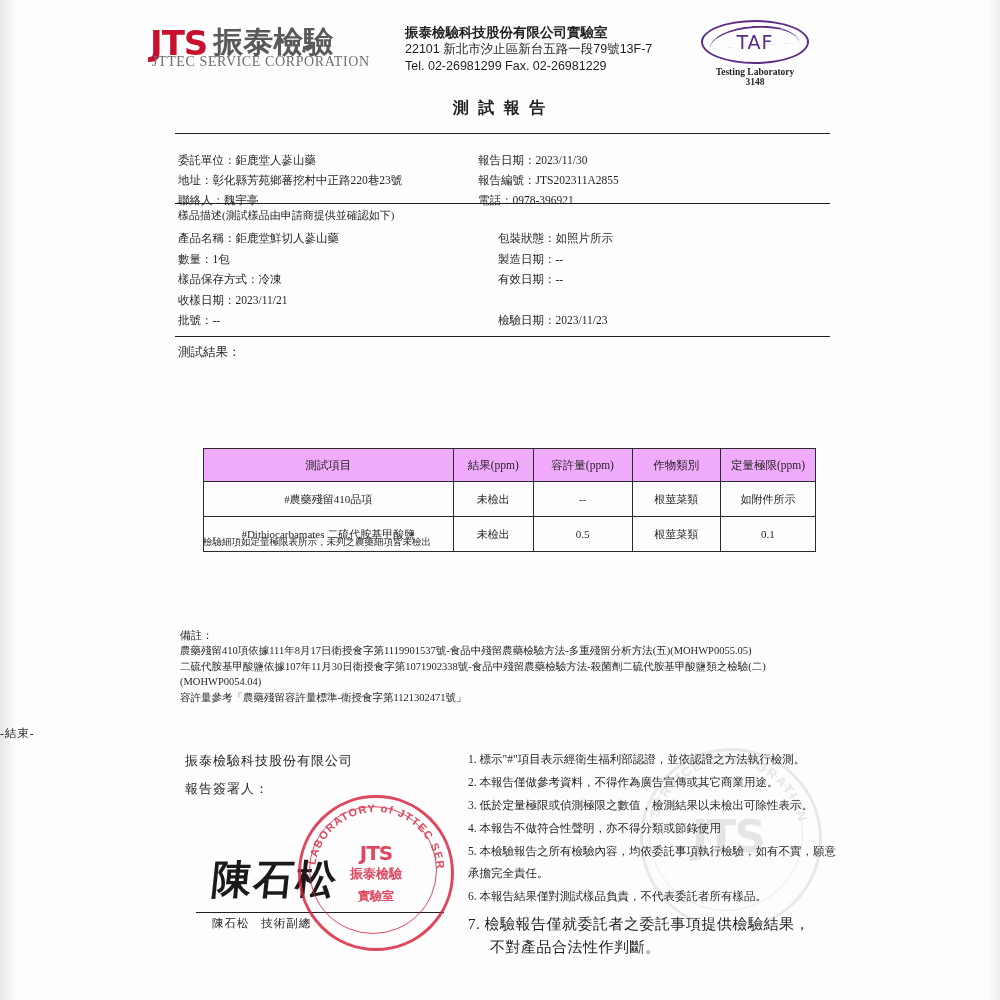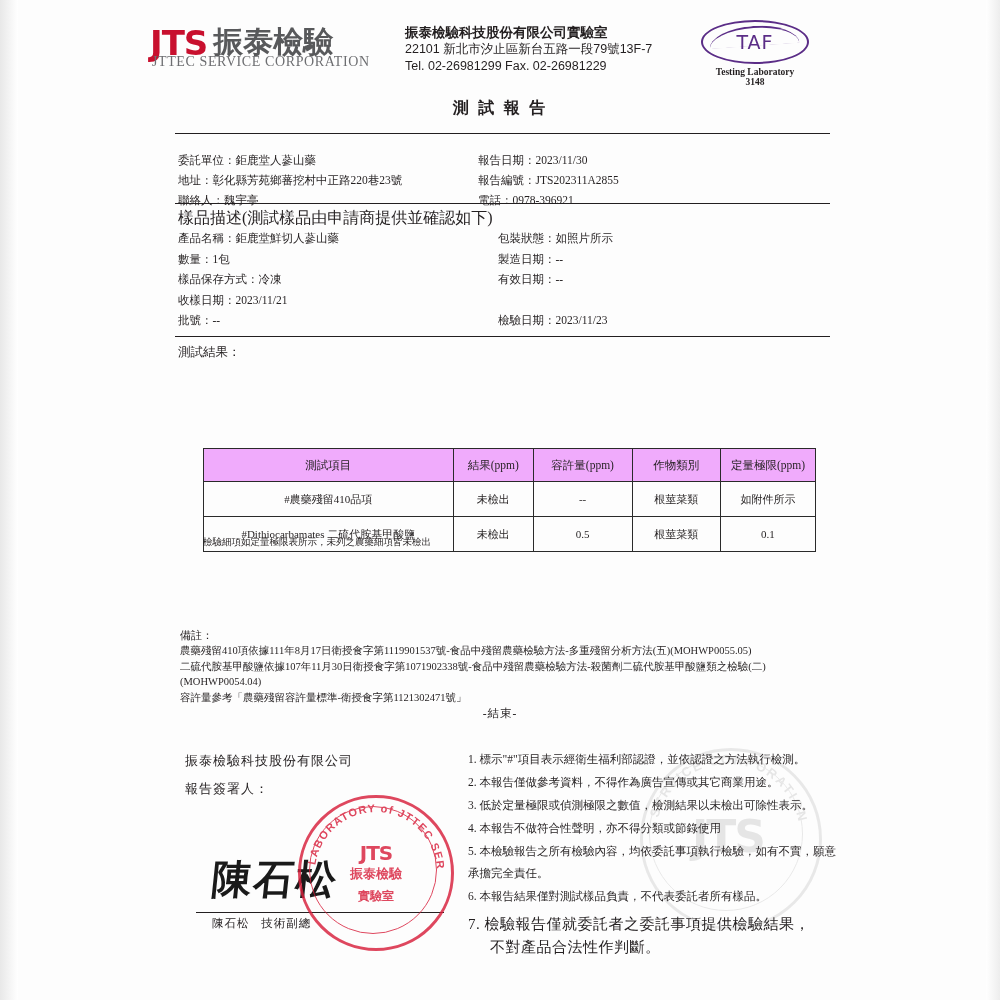--- a/index.html
+++ b/index.html
@@ -153,21 +153,21 @@
     line-height: 20px;
     margin-top: 12px;
   }
   .info .row { display: flex; }
   .info .col-l { width: 300px; }
   .info .col-r { width: 340px; }
 
   .sec-label {
     position: absolute;
     left: 178px;
-    font-size: 16px;
+    font-size: 11px;
   }
   .sec-desc { top: 208px; }
 
   .specs {
     position: absolute;
     left: 178px; top: 228px;
     width: 655px;
     font-size: 11.5px;
     line-height: 20.5px;
   }
@@ -223,23 +223,23 @@
   .remarks {
     position: absolute;
     left: 180px; top: 643px;
     width: 660px;
     font-size: 10.5px;
     line-height: 15.5px;
   }
 
   .end-mark {
     position: absolute;
-    left: 0; top: 706px;
+    left: 0; top: 726px;
     width: 1000px;
-    text-align: center;
+    text-align: left;
     font-size: 11.5px;
     letter-spacing: 1px;
   }
 
   
   .sign-co {
     position: absolute;
     left: 185px; top: 752px;
     font-size: 13px;
     letter-spacing: 1px;

